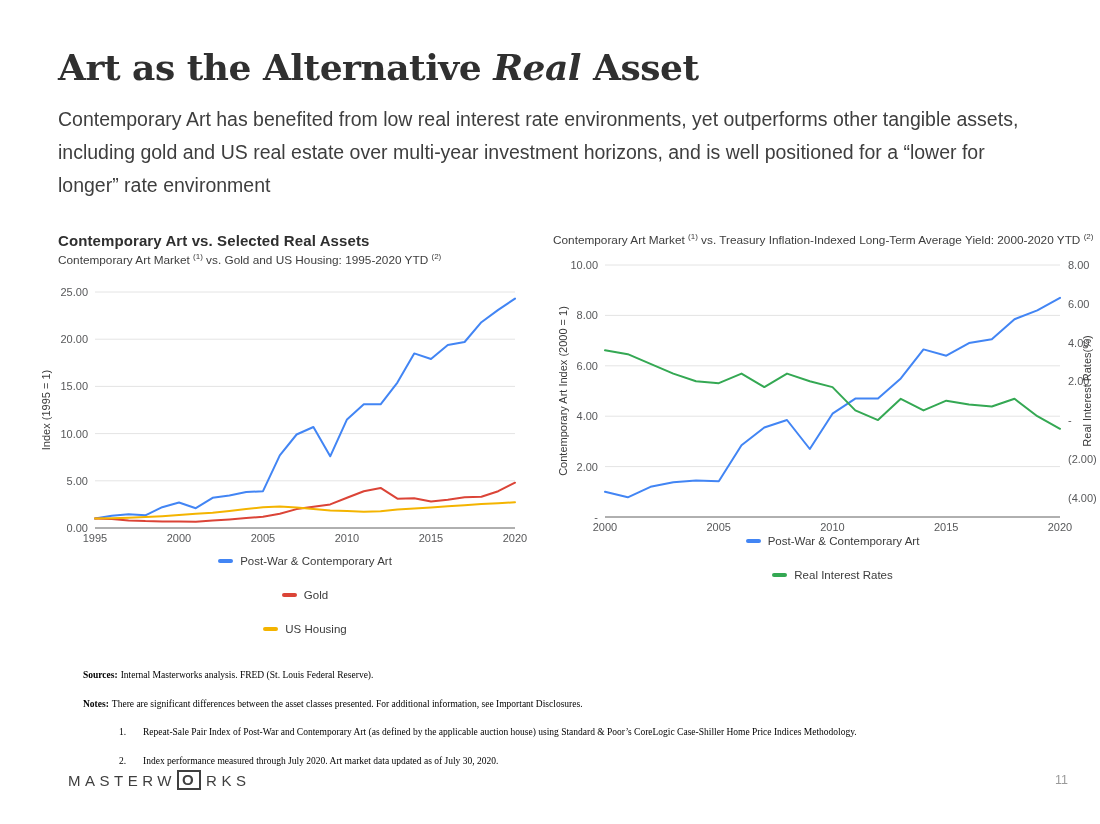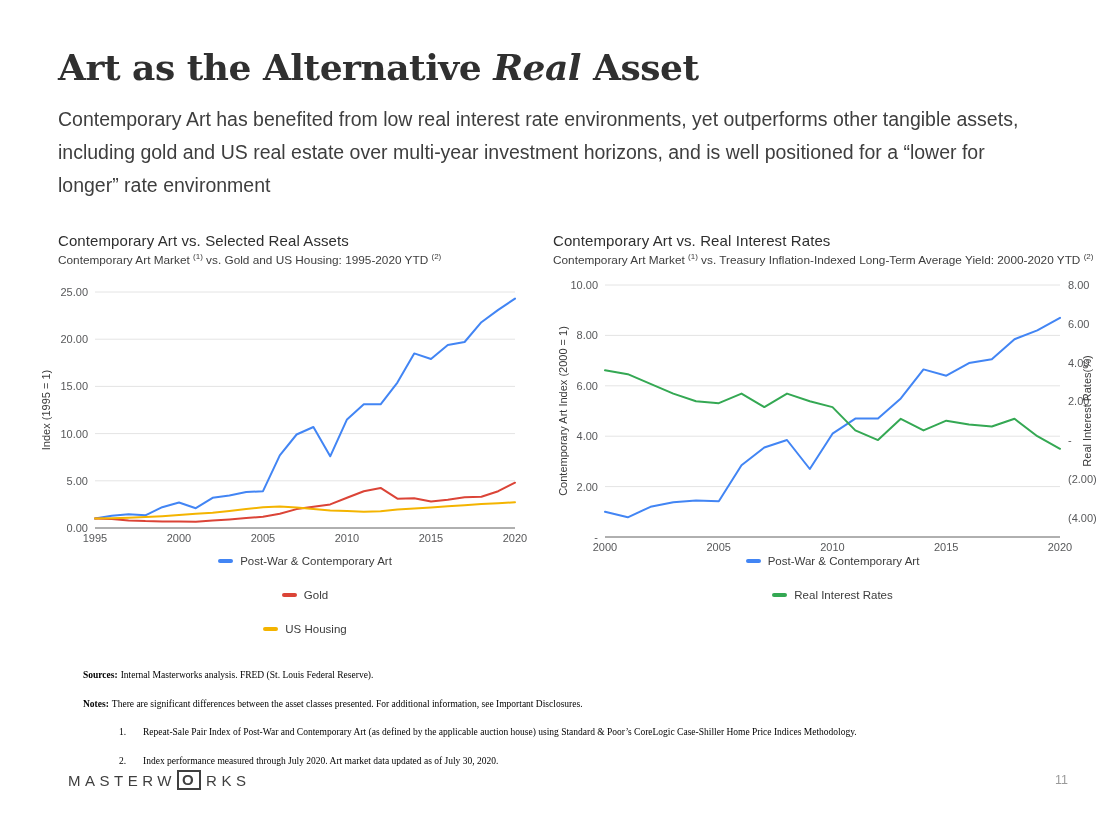--- a/index.html
+++ b/index.html
@@ -4,21 +4,21 @@
 <style>
   html,body{margin:0;padding:0;background:#ffffff;}
   body{width:1100px;height:824px;font-family:"Liberation Sans",sans-serif;color:#333;overflow:hidden;}
   .slide{position:relative;width:1100px;height:824px;box-sizing:border-box;padding:46px 0 0 58px;}
   h1{font-family:"DejaVu Serif",serif;font-size:36px;font-weight:700;letter-spacing:-0.5px;color:#303030;margin:0 0 15px 0;}
   h1 .ital{font-style:italic;}
   .subtitle{font-size:19.5px;line-height:33px;color:#3e3e3e;margin:0 0 30px 0;width:992px;}
   .charts-row{display:flex;margin-left:-20px;gap:20px;}
   .chart-block{flex:0 0 auto;}
   .block-head.indent{margin-left:20px;}
-  .chart-block h2{font-size:15px;font-weight:normal;color:#2f2f2f;margin:0 0 3px 0;letter-spacing:0.1px;}
+  .chart-block h2{font-size:15px;font-weight:bold;color:#2f2f2f;margin:0 0 3px 0;letter-spacing:0.1px;}
   .chart-sub{font-size:11.8px;color:#3d3d3d;margin:0 0 8px 0;}
   .sup{font-size:8px;vertical-align:5px;}
   svg{display:block;}
   .tick{font-size:11px;fill:#57585a;font-family:"Liberation Sans",sans-serif;}
   .axis-title{font-size:11px;fill:#3a3a3a;font-family:"Liberation Sans",sans-serif;}
   .legend{display:flex;justify-content:center;align-items:center;gap:22px;font-size:11.5px;color:#3c3c3c;margin-top:2px;flex-direction:column;}
   .legend-item{display:inline-flex;align-items:center;gap:7px;}
   .dash{width:15px;height:4px;border-radius:2px;display:inline-block;}
   .footnotes{margin:34px 0 0 10px;font-size:9.5px;line-height:13.5px;color:#000;}
   .footnotes p{margin:15px;font-family:Liberation Serif, serif;}
@@ -83,21 +83,20 @@
           </span>
           <span class="legend-item">
             <span class="dash" style="background: rgb(244, 180, 0);"></span>
             <span>US Housing</span>
           </span>
         </div>
     </section>
 
     <section class="chart-block">
       <div class="block-head">
-        <h2>Contemporary Art vs. Real Interest Rates</h2>
         <p class="chart-sub"><span>Contemporary Art Market </span><span class="sup">(1)</span><span> vs. Treasury Inflation-Indexed Long-Term Average Yield: 2000-2020 YTD </span><span class="sup">(2)</span></p>
       </div>
       <svg id="chart1" width="547" height="278" viewBox="0 0 547 278">
           <line x1="52" x2="507" y1="262" y2="262" stroke="#616161" stroke-width="1"></line>
           <text x="45" y="266" text-anchor="end" class="tick">-</text>
           <line x1="52" x2="507" y1="211.6" y2="211.6" stroke="#e4e4e4" stroke-width="1"></line>
           <text x="45" y="215.6" text-anchor="end" class="tick">2.00</text>
           <line x1="52" x2="507" y1="161.2" y2="161.2" stroke="#e4e4e4" stroke-width="1"></line>
           <text x="45" y="165.2" text-anchor="end" class="tick">4.00</text>
           <line x1="52" x2="507" y1="110.80000000000001" y2="110.80000000000001" stroke="#e4e4e4" stroke-width="1"></line>

